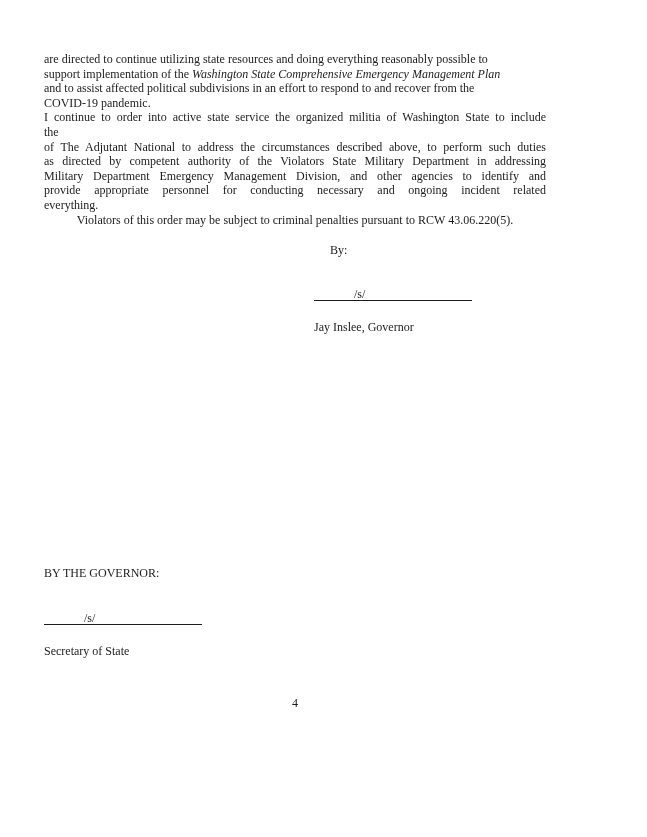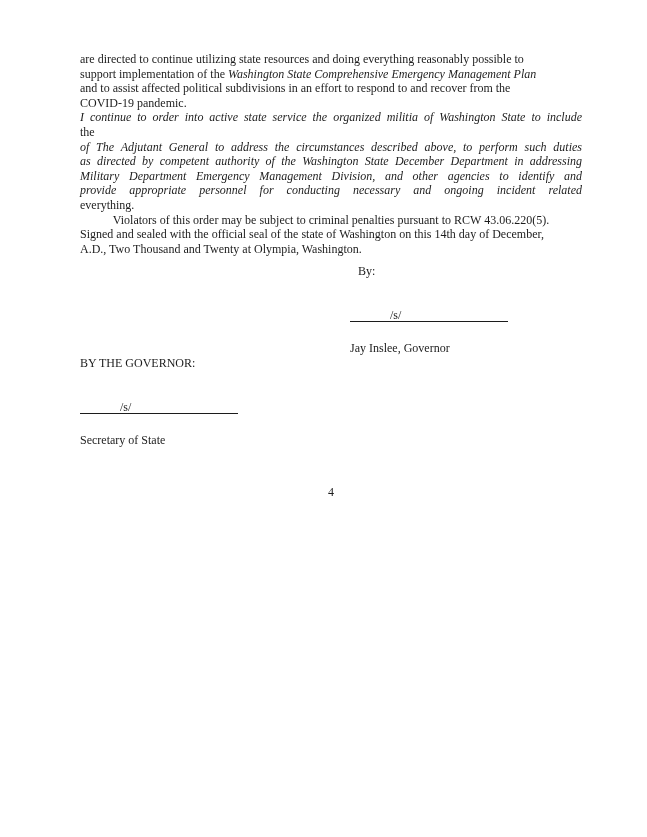--- a/index.html
+++ b/index.html
@@ -13,66 +13,66 @@
     height: 837px;
     background: #ffffff;
     overflow: hidden;
     font-family: "Liberation Serif", "DejaVu Serif", serif;
     font-size: 12px;
     line-height: 14.6px;
     color: #1c1c1c;
   }
   .content {
     box-sizing: border-box;
-    padding: 52px 0 0 80px;
+    padding: 52px 0 0 44px;
     width: 575px; 
   }
   p.para {
     margin: 0;
     padding: 0;
     width: 502px;
   }
   .ln {
     display: block;
     white-space: nowrap;
   }
   .ln.just {
     white-space: normal;
     text-align: justify;
     text-align-last: justify;
-    font-style: italic;
   }
   .italic { font-style: italic; }
 
   .mb-p1 { margin-bottom: 23px; }
   .mb-p2 { margin-bottom: 22px; }
   .mb-p3 { margin-bottom: 16px; text-align: center; }
   .mb-p4 { margin-bottom: 19px; }
 
   .sig-governor {
     margin-left: 270px; 
   }
   .by-label {
-    margin: 8px;
+    margin: 16px;
   }
   .sig-line {
     box-sizing: border-box;
     width: 158px;
     margin-top: 30px;
     padding-left: 40px;
     line-height: 12px;
     border-bottom: 1px solid #1c1c1c;
     white-space: nowrap;
   }
   .sig-governor .sig-line { margin-top: 30px; }
   .sig-name {
     margin-top: 19px;
     white-space: nowrap;
   }
   .by-governor-label {
+    margin-top: 232px;
     white-space: nowrap;
   }
   .sig-secretary .sig-line { margin-top: 31px; }
 
   .page-number {
     margin-top: 37px;
     width: 502px;
     text-align: center;
   }
 </style>
@@ -85,35 +85,31 @@
     <p class="para mb-p1">
       <span class="ln">are directed to continue utilizing state resources and doing everything reasonably possible to</span>
       <span class="ln"><span>support implementation of the </span><em class="italic">Washington State Comprehensive Emergency Management Plan</em></span>
       <span class="ln">and to assist affected political subdivisions in an effort to respond to and recover from the</span>
       <span class="ln">COVID-19 pandemic.</span>
     </p>
 
     <p class="para mb-p2">
       <span class="ln just">I continue to order into active state service the organized militia of Washington State to include</span>
       <span class="ln">the</span>
-      <span class="ln just">of The Adjutant General to address the circumstances described above, to perform such duties</span>
-      <span class="ln just">as directed by competent authority of the Washington State December Department in addressing</span>
+      <span class="ln just">of The Adjutant National to address the circumstances described above, to perform such duties</span>
+      <span class="ln just">as directed by competent authority of the Violators State Military Department in addressing</span>
       <span class="ln just">Military Department Emergency Management Division, and other agencies to identify and</span>
       <span class="ln just">provide appropriate personnel for conducting necessary and ongoing incident related</span>
       <span class="ln">everything.</span>
     </p>
 
     <p class="para mb-p3">
       <span class="ln">Violators of this order may be subject to criminal penalties pursuant to RCW 43.06.220(5).</span>
     </p>
 
-    <p class="para mb-p4">
-      <span class="ln">Signed and sealed with the official seal of the state of Washington on this 14th day of December,</span>
-      <span class="ln">A.D., Two Thousand and Twenty at Olympia, Washington.</span>
-    </p>
 
     <div class="sig-governor">
       <div class="by-label">By:</div>
       <div class="sig-line"><span>/s/</span></div>
       <div class="sig-name">Jay Inslee, Governor</div>
     </div>
 
     <div class="by-governor-label">BY THE GOVERNOR:</div>
 
     <div class="sig-secretary">

